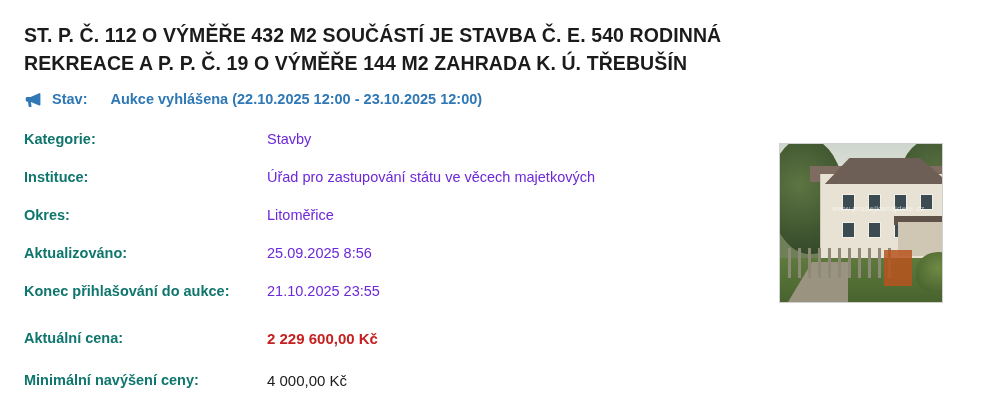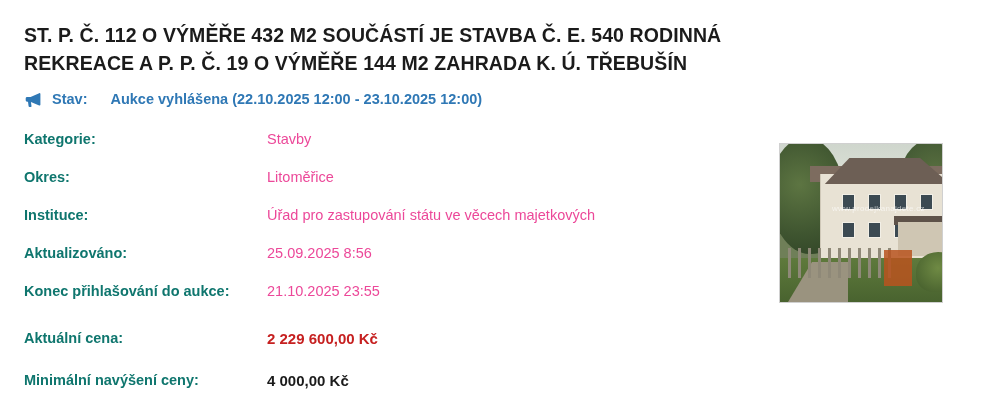--- a/index.html
+++ b/index.html
@@ -80,30 +80,30 @@
     flex: 0 0 auto;
     width: 243px;
     font-size: 14.5px;
     font-weight: bold;
     color: #0f766e;
     line-height: 1.45;
   }
   .cell-value {
     flex: 1 1 auto;
     font-size: 14.5px;
-    color: #ec4899;
+    color: #6d28d9;
     line-height: 1.45;
   }
   .cell-value.price {
     font-weight: bold;
     color: #c62020;
     font-size: 15px;
   }
   .cell-value.increment {
-    font-weight: bold;
+    font-weight: normal;
     color: #1b1b1b;
     font-size: 15px;
   }
   .row.price-row { margin-top: 26px; margin-bottom: 20px; }
   .row.increment-row { margin-bottom: 12px; }
 
   
   .thumb-wrap {
     position: absolute;
     top: 143px;
@@ -243,27 +243,27 @@
 
   <div class="content">
     <div class="details">
 
       <div class="row">
         <div class="cell-label">Kategorie:</div>
         <div class="cell-value">Stavby</div>
       </div>
 
       <div class="row">
+        <div class="cell-label">Instituce:</div>
+        <div class="cell-value">Úřad pro zastupování státu ve věcech majetkových</div>
+      </div>
+
+      <div class="row">
         <div class="cell-label">Okres:</div>
         <div class="cell-value">Litoměřice</div>
-      </div>
-
-      <div class="row">
-        <div class="cell-label">Instituce:</div>
-        <div class="cell-value">Úřad pro zastupování státu ve věcech majetkových</div>
       </div>
 
       <div class="row">
         <div class="cell-label">Aktualizováno:</div>
         <div class="cell-value">25.09.2025 8:56</div>
       </div>
 
       <div class="row tall">
         <div class="cell-label">Konec přihlašování do aukce:</div>
         <div class="cell-value">21.10.2025 23:55</div>

